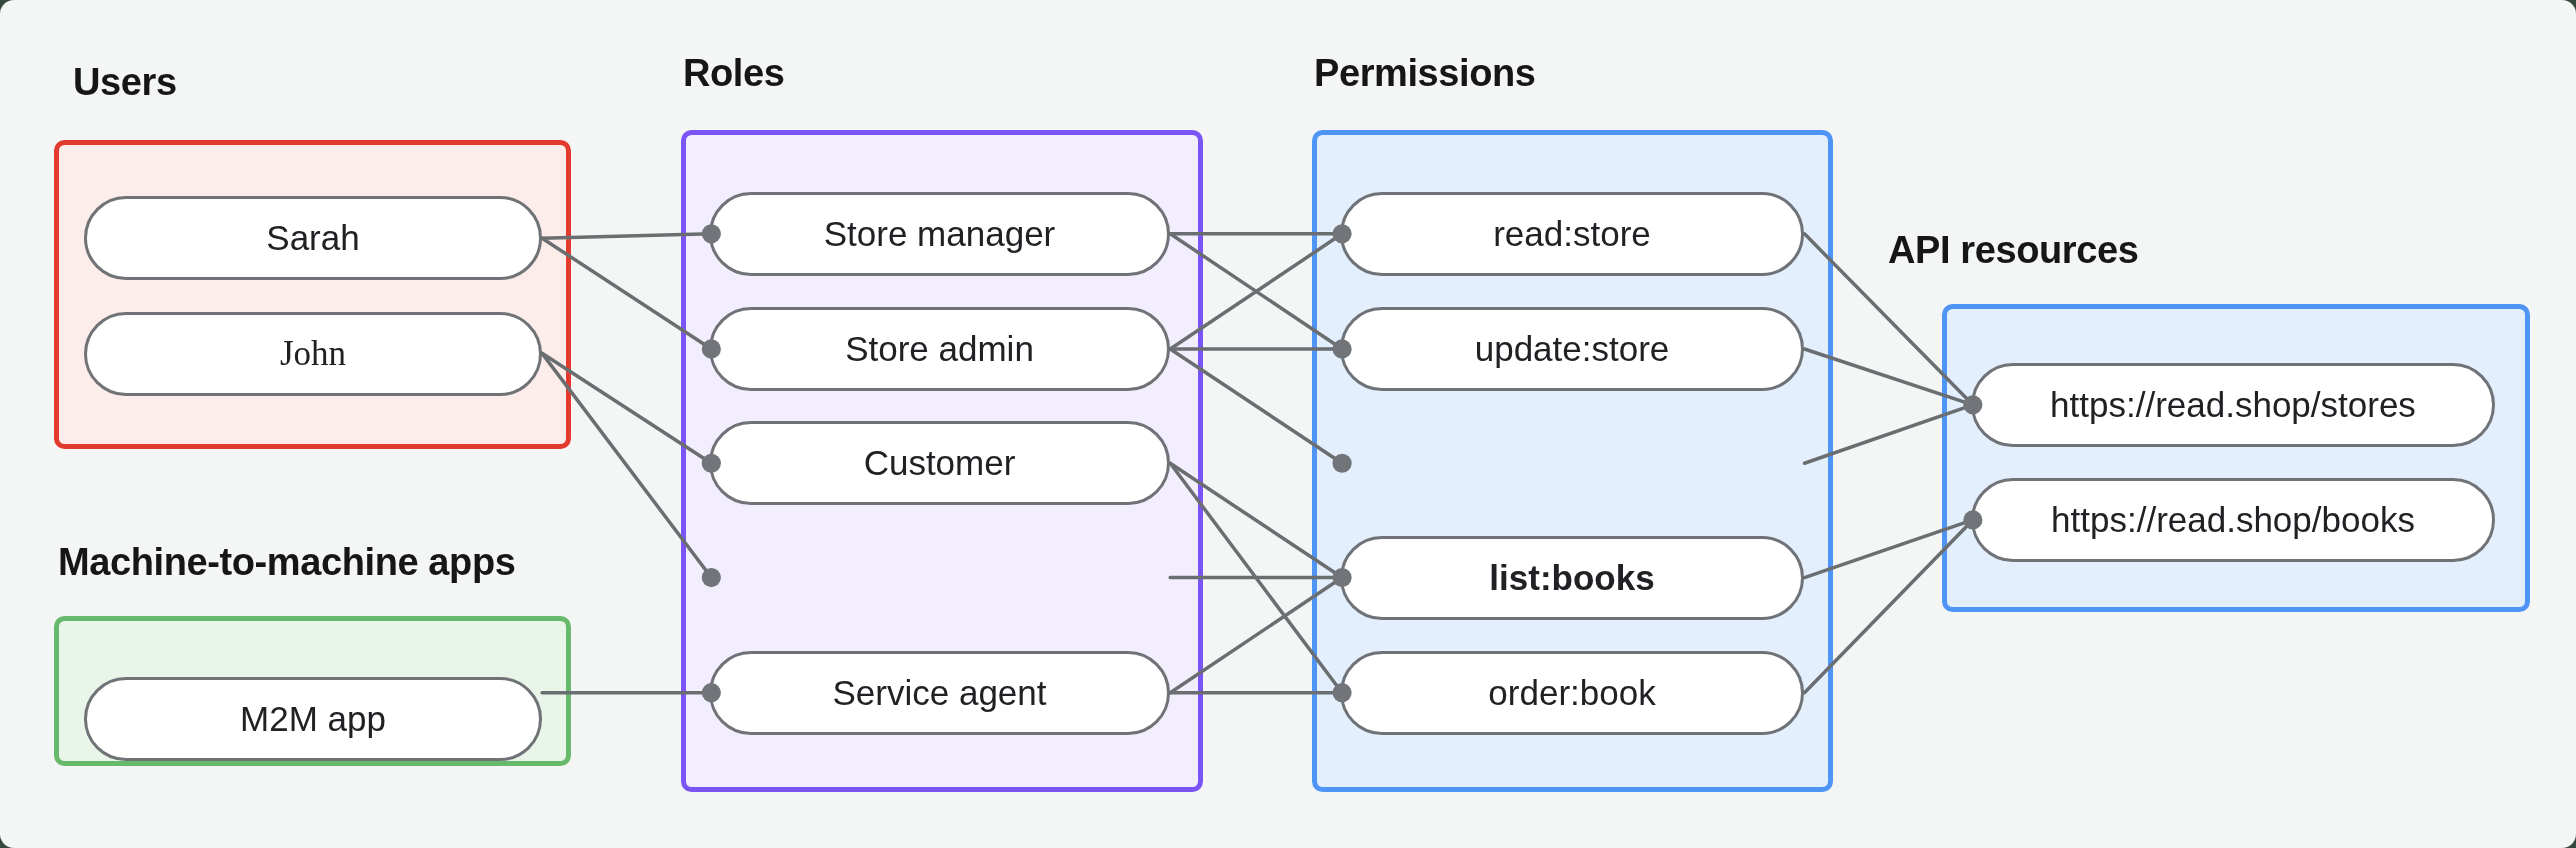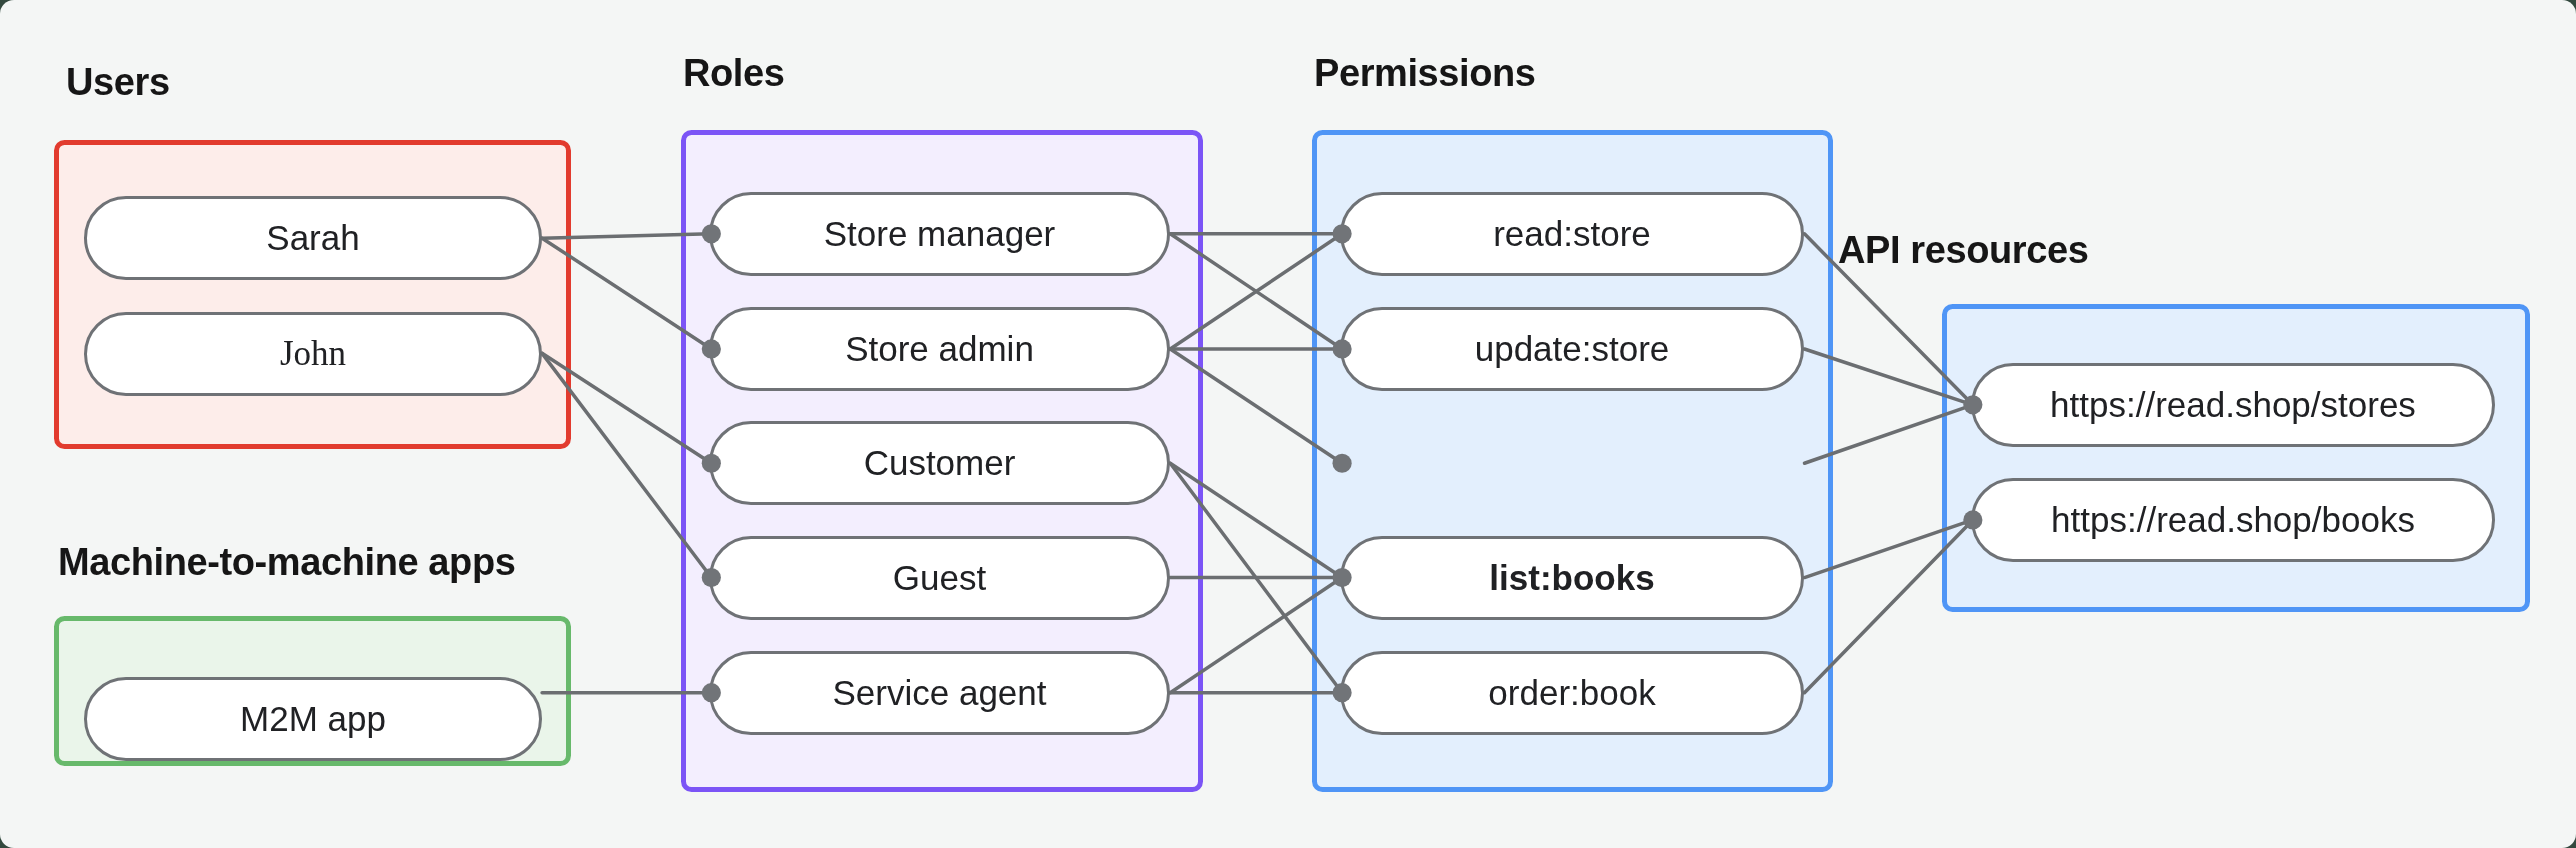--- a/index.html
+++ b/index.html
@@ -39,25 +39,25 @@
   
   .glabel {
     position: absolute;
     font-size: 38px;
     font-weight: 600;
     letter-spacing: -0.4px;
     color: #161616;
     z-index: 4;
     white-space: nowrap;
   }
-  .l-users       { left: 66px;   top: 61px;  }
+  .l-users       { left: 73px;   top: 61px;  }
   .l-m2m         { left: 58px;   top: 541px; }
   .l-roles       { left: 683px;  top: 52px;  }
   .l-permissions { left: 1314px; top: 52px;  }
-  .l-api         { left: 1838px; top: 229px; }
+  .l-api         { left: 1888px; top: 229px; }
 
   
   .pill {
     position: absolute;
     height: 84px;
     box-sizing: border-box;
     background: var(--pill-bg, #ffffff);
     border: 3.5px solid var(--pill-border, #6f7276);
     border-radius: 42px;
     display: flex;
@@ -149,21 +149,20 @@
       <circle cx="2261" cy="596" r="11" fill="#717478"></circle>
     </svg>
 
   <div class="pill p-sarah">Sarah</div>
   <div class="pill p-john">John</div>
   <div class="pill p-m2m-app">M2M app</div>
 
   <div class="pill p-store-manager">Store manager</div>
   <div class="pill p-store-admin">Store admin</div>
   <div class="pill p-customer">Customer</div>
-  <div class="pill p-guest">Guest</div>
   <div class="pill p-service-agent">Service agent</div>
 
   <div class="pill p-read-store">read:store</div>
   <div class="pill p-update-store">update:store</div>
   <div class="pill p-list-books">list:books</div>
   <div class="pill p-order-book">order:book</div>
 
   <div class="pill p-stores">https://read.shop/stores</div>
   <div class="pill p-books">https://read.shop/books</div>
 

